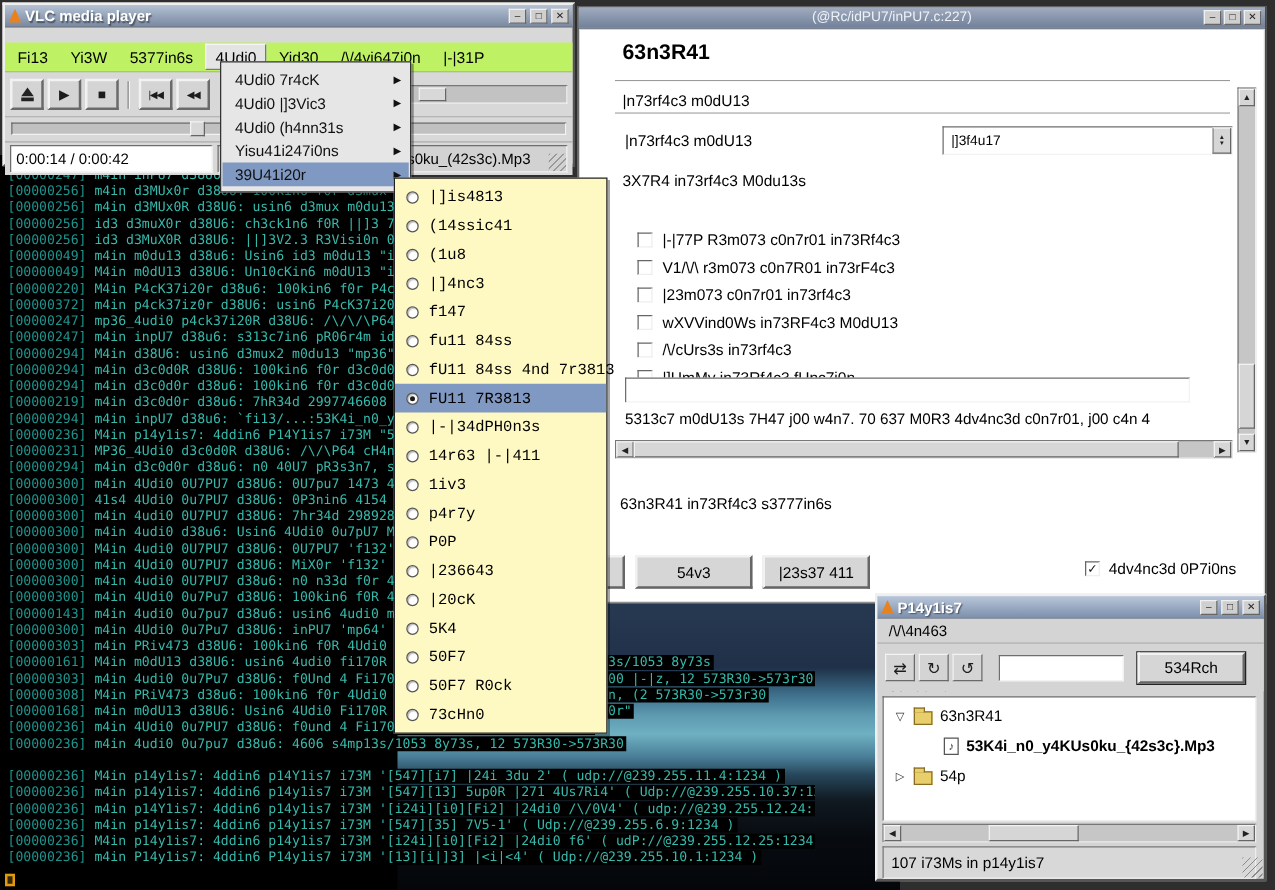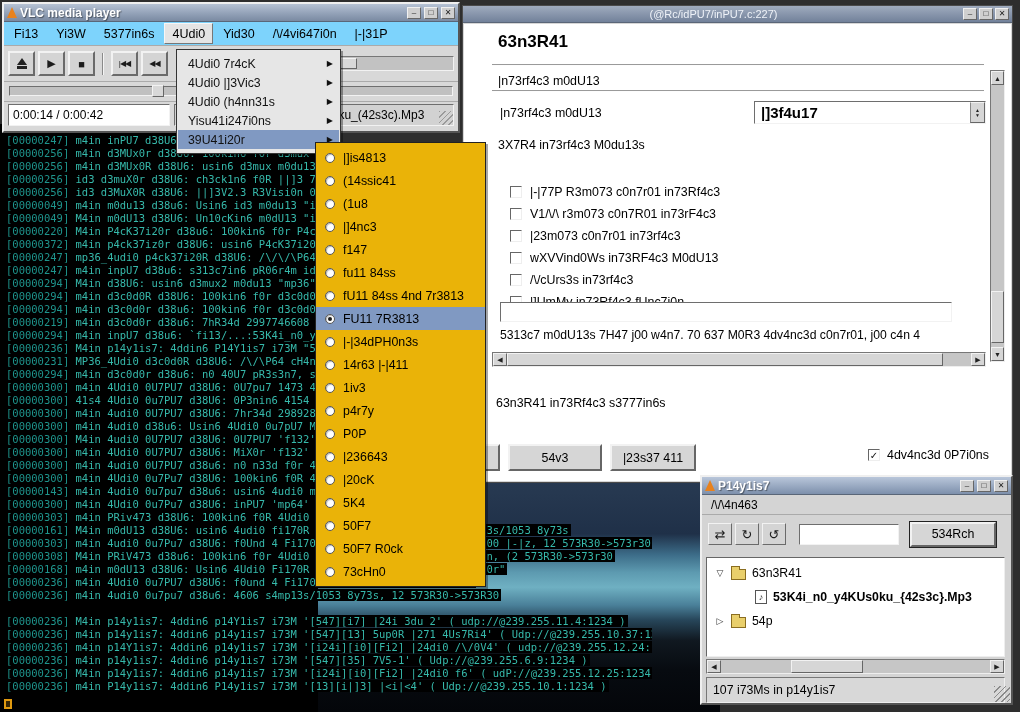--- a/index.html
+++ b/index.html
@@ -30,21 +30,21 @@
   .winbtn { width:14px; height:12px; background:#cfcfcf; border:1px solid; border-color:#f0f0f0 #666 #666 #f0f0f0;
     font-size:8px; line-height:10px; text-align:center; color:#222; flex:none; }
   .cone { width:0; height:0; border-left:5px solid transparent; border-right:5px solid transparent;
     border-bottom:11px solid #e8821e; flex:none; }
   .raisedwin { background:#d8d8d8; border:2px solid; border-color:#efefef #555 #555 #efefef; }
   .divider { position:absolute; height:2px; border-top:1px solid #9a9a9a; border-bottom:1px solid #fdfdfd; }
   .seclabel { position:absolute; font-size:12.4px; color:#000; white-space:nowrap; }
 
   
   .vlc { position:absolute; left:2px; top:2px; width:458px; height:131px; z-index:5; }
-  .vmenubar { display:flex; gap:2px; padding:1px 2px; background:#7dd3fc; border-bottom:1px solid #aaa; height:24px; }
+  .vmenubar { display:flex; gap:2px; padding:1px 2px; background:#bef264; border-bottom:1px solid #aaa; height:24px;margin-top:12px; }
   .vmenu-item { padding:4px 8px; font-size:12.5px; white-space:nowrap; }
   .vmenu-item.active { background:#e4e4e4; border:1px solid; border-color:#f6f6f6 #777 #777 #f6f6f6; padding:3px 7px; }
   .vtoolbar { display:flex; align-items:center; padding:4px 4px; gap:3px; background:#d8d8d8; border-bottom:1px solid #aaa; height:36px; }
   .tbtn { width:27px; height:25px; background:#d4d4d4; border:2px solid; border-color:#f2f2f2 #6a6a6a #6a6a6a #f2f2f2;
     display:flex; align-items:center; justify-content:center; color:#1c1c1c; flex:none; }
   .tsep { width:2px; height:22px; border-left:1px solid #8a8a8a; border-right:1px solid #f4f4f4; margin:0 4px; flex:none; }
   .eject-icon { position:relative; width:12px; height:12px; }
   .eject-icon::before { content:""; position:absolute; left:1px; top:0; border-left:5px solid transparent; border-right:5px solid transparent; border-bottom:7px solid #222; }
   .eject-icon::after { content:""; position:absolute; left:1px; bottom:1px; width:10px; height:3px; background:#222; }
   .volume { margin-left:auto; width:138px; height:15px; background:#c2c2c2; border:1px solid; border-color:#777 #f2f2f2 #f2f2f2 #777; position:relative; flex:none; }
@@ -54,37 +54,37 @@
   .seek .sthumb { position:absolute; left:148px; top:3px; width:12px; height:12px; background:#d8d8d8; border:1px solid; border-color:#f2f2f2 #666 #666 #f2f2f2; }
   .vstatus { display:flex; gap:4px; padding:2px 4px; background:#d8d8d8; height:26px; }
   .time-box { width:162px; background:#fff; border:1px solid; border-color:#6e6e6e #f2f2f2 #f2f2f2 #6e6e6e; font-size:12px; padding:3px 4px; white-space:nowrap; }
   .file-box { flex:1; position:relative; overflow:hidden; border:1px solid; border-color:#6e6e6e #f2f2f2 #f2f2f2 #6e6e6e; background:#d2d2d2; font-size:12px; }
   .ftext { position:absolute; left:64px; top:3px; white-space:nowrap; }
   .grip { position:absolute; right:0; bottom:0; width:14px; height:14px;
     background:repeating-linear-gradient(135deg,#9a9a9a 0 1px,transparent 1px 4px); }
 
   
   .menu { position:absolute; background:#e6e6e6; border:1px solid #333; box-shadow:2px 2px 0 rgba(0,0,0,.35); padding:4px 1px; }
-  .audio-menu { left:176px; top:49px; width:165px; z-index:6; }
+  .audio-menu { left:176px; top:49px; width:153px; z-index:6; }
   .menu-item { height:19px; display:flex; align-items:center; font-size:12.3px; padding:0 6px 0 10px; color:#111; white-space:nowrap; }
   .menu-item .marrow { margin-left:auto; font-size:8px; }
   .menu-item.hl { background:#8099c2; }
-  .eq-menu { left:315px; top:142px; width:171px; z-index:7; background:#eab308; border:1px solid #222; box-shadow:2px 2px 0 rgba(0,0,0,.35); padding:3px 0; position:absolute; }
+  .eq-menu { left:315px; top:142px; width:171px; z-index:7; background:#fef9c3; border:1px solid #222; box-shadow:2px 2px 0 rgba(0,0,0,.35); padding:3px 0; position:absolute;font-family:Liberation Mono, monospace; }
   .eq-item { height:23px; display:flex; align-items:center; gap:8px; padding:0 9px; font-size:12.4px; white-space:nowrap; }
   .eq-item .radio { width:10px; height:10px; border-radius:50%; background:#fff; border:1px solid #555; box-shadow:inset 1px 1px 1px #bbb; position:relative; flex:none; }
   .eq-item.sel { background:#8099c2; }
   .eq-item.sel .radio::after { content:""; position:absolute; left:2px; top:2px; width:4px; height:4px; background:#1a1a1a; border-radius:50%; }
 
   
   .prefs { position:absolute; left:462px; top:5px; width:551px; height:478px; z-index:3; background:#d6d6d6; border:1px solid #4a4a4a; }
   .prefs-titlebar { height:17px; display:flex; align-items:center; gap:2px; padding:0 3px;
     background:linear-gradient(180deg,#9fabbe,#72819a); border-bottom:1px solid #5a6678;justify-content:flex-end; }
   .prefs-body { position:absolute; left:1px; top:18px; right:1px; bottom:1px; background:#fff; overflow:hidden; }
   .combo { position:absolute; display:flex; align-items:center; background:#fff; border:1px solid; border-color:#6e6e6e #f2f2f2 #f2f2f2 #6e6e6e; }
-  .combo-val { flex:1; padding:0 6px; font-size:15px; white-space:nowrap;font-weight:bold; }
+  .combo-val { flex:1; padding:0 6px; font-size:11px; white-space:nowrap; }
   .combo-spin { width:15px; height:100%; background:#d6d6d6; border:1px solid; border-color:#f2f2f2 #666 #666 #888;
     display:flex; flex-direction:column; align-items:center; justify-content:center; font-size:5px; line-height:5px; color:#222; }
   .cbrow { position:absolute; left:46px; display:flex; gap:8px; align-items:center; font-size:12.4px; height:16px; white-space:nowrap; }
   .cb { width:12px; height:12px; background:#fff; border:1px solid; border-color:#666 #eee #eee #666;
     display:inline-flex; align-items:center; justify-content:center; font-size:10px; color:#111; flex:none; }
   .txtfield { position:absolute; background:#fff; border:1px solid; border-color:#6e6e6e #f2f2f2 #f2f2f2 #6e6e6e; font-size:12px; padding:2px 4px; }
   .desc { position:absolute; font-size:12.2px; overflow:hidden; white-space:nowrap; color:#000; }
   .hscroll { position:absolute; height:15px; background:#c6c6c6; border:1px solid; border-color:#777 #eee #eee #777; display:flex; }
   .sb-btn { width:14px; height:100%; background:#d6d6d6; border:1px solid; border-color:#f2f2f2 #666 #666 #f2f2f2;
     font-size:7px; display:flex; align-items:center; justify-content:center; color:#222; flex:none; }

